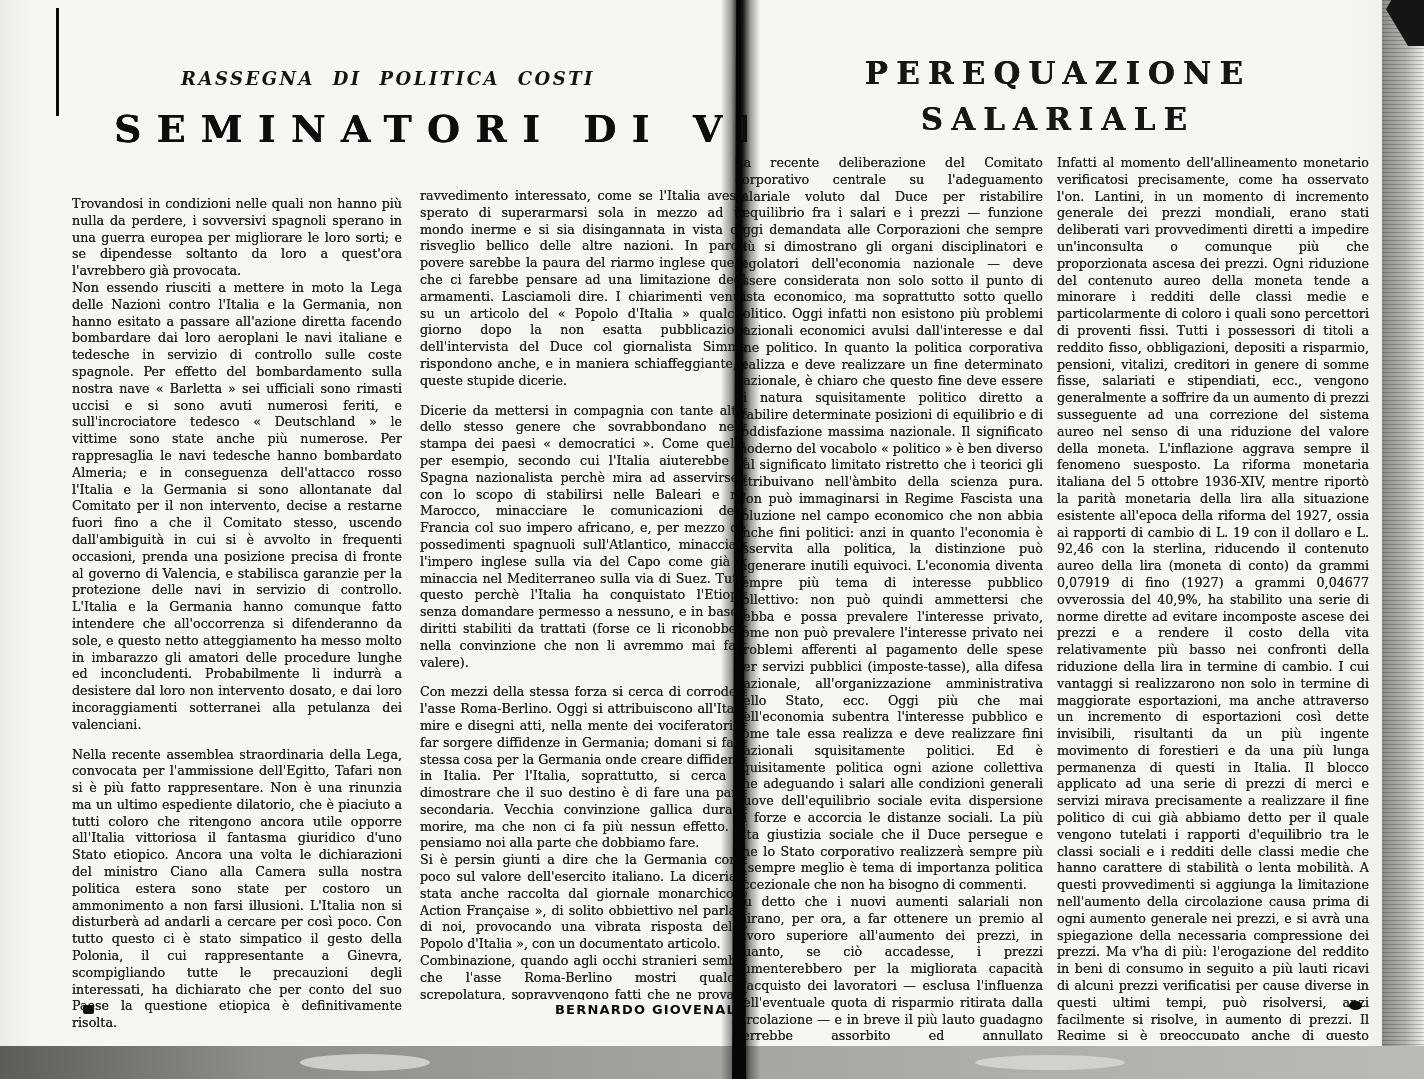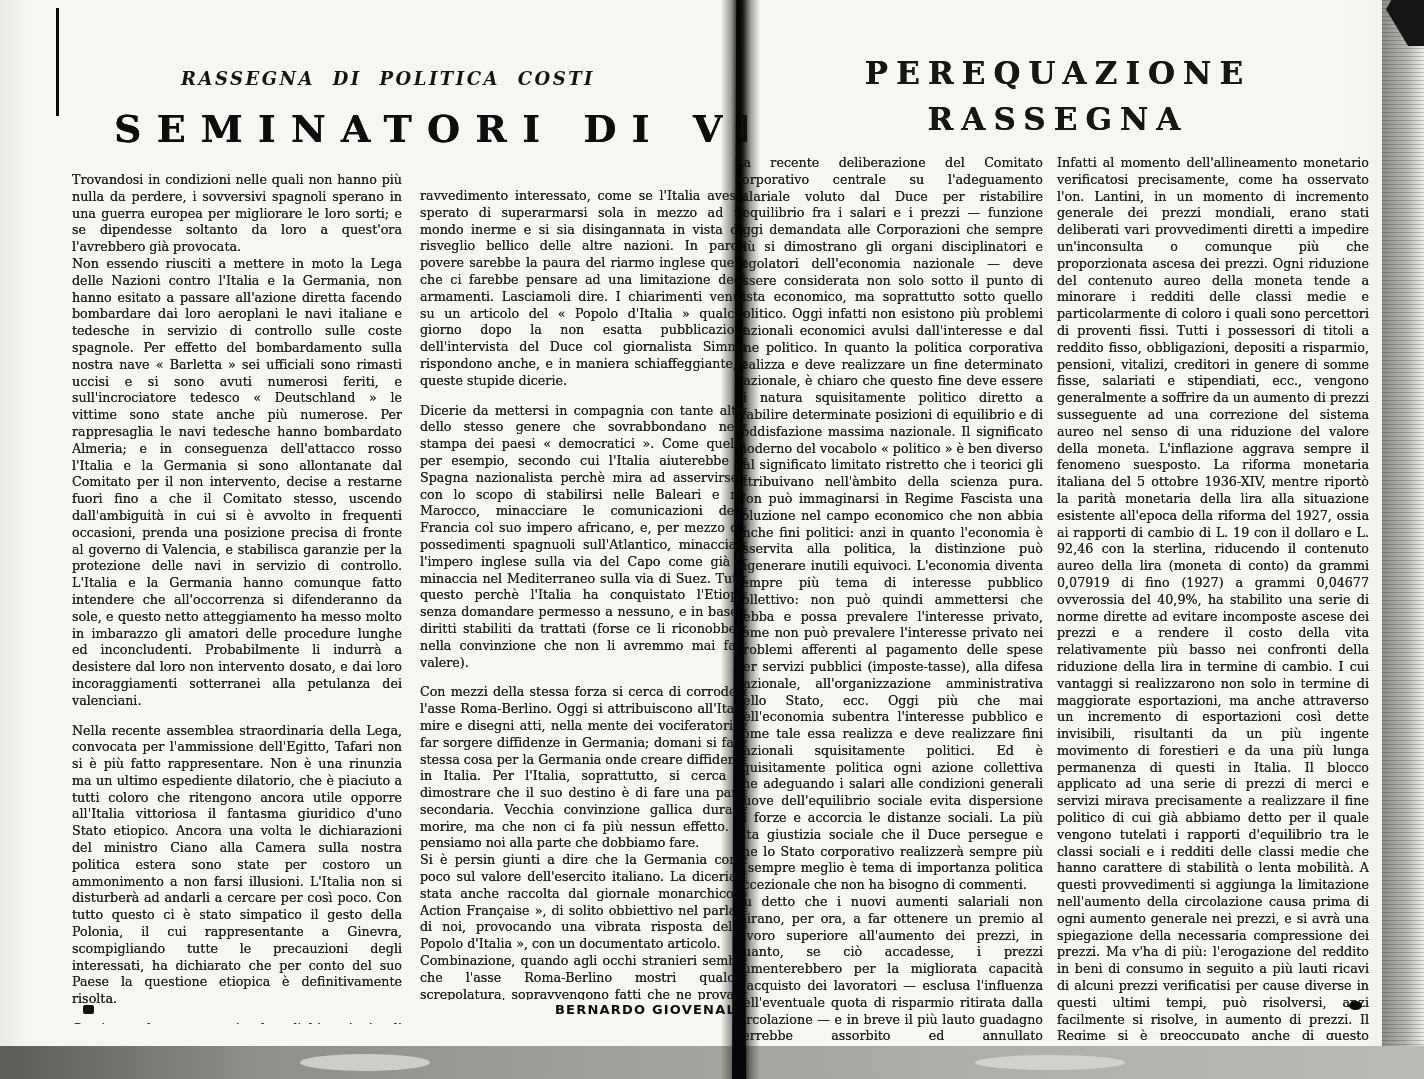--- a/index.html
+++ b/index.html
@@ -29,21 +29,21 @@
     color:#17161 4;color:#171614;text-shadow:0 0 0.4px #171614;
   }
   .right-title span{display:block;}
 
   .col{
     position:absolute;text-align:justify;overflow:hidden;
     font-size:12.7px;line-height:16.8px;hyphens:auto;-webkit-hyphens:auto;
     color:#201f1d;text-shadow:0 0 0.45px rgba(25,24,22,0.85);
   }
   .col p{margin:0;}
-  .col-l1{left:72px;top:172px;width:330px;height:852px;}
+  .col-l1{left:72px;top:196px;width:330px;height:852px;}
   .col-l2{left:420px;top:188px;width:330px;height:812px;}
   .col-l1 p:nth-child(3),.col-l1 p:nth-child(4){margin-top:13px;}
   .col-l2 p:nth-child(2),.col-l2 p:nth-child(3){margin-top:13px;}
   .col-r1{left:-12px;top:155px;width:308px;height:885px;}
   .col-r2{left:310px;top:155px;width:312px;height:885px;}
 
   .byline{
     position:absolute;left:420px;top:1002px;width:326px;text-align:right;
     font-family:"DejaVu Sans","Liberation Sans",sans-serif;
     font-weight:bold;font-size:13px;letter-spacing:1.2px;color:#0c0b0a;
@@ -103,21 +103,21 @@
         <p>Con mezzi della stessa forza si cerca di corrodere l'asse Roma-Berlino. Oggi si attribuiscono all'Italia mire e disegni atti, nella mente dei vociferatori, a far sorgere diffidenze in Germania; domani si fa la stessa cosa per la Germania onde creare diffidenze in Italia. Per l'Italia, soprattutto, si cerca di dimostrare che il suo destino è di fare una parte secondaria. Vecchia convinzione gallica dura a morire, ma che non ci fa più nessun effetto. Ci pensiamo noi alla parte che dobbiamo fare.</p>
         <p>Si è persin giunti a dire che la Germania conta poco sul valore dell'esercito italiano. La diceria è stata anche raccolta dal giornale monarchico « Action Française », di solito obbiettivo nel parlare di noi, provocando una vibrata risposta del « Popolo d'Italia », con un documentato articolo.</p>
         <p>Combinazione, quando agli occhi stranieri sembra che l'asse Roma-Berlino mostri qualche screpolatura, sopravvengono fatti che ne provano l'inalterata solidità. Così le visite a Roma del ministro degli esteri Von Neurath e del capo delle forze armate, maresciallo Von Blomberg; così l'azione parallela di Roma e di Berlino nel Comitato del non intervento dopo la provocazione di Valencia.</p>
       </div>
     <div class="byline">BERNARDO GIOVENALE</div>
     <div class="footer-mark-left"></div>
   </div>
 
   <div class="page right-page">
     <h1 class="right-title">
-      <span>PEREQUAZIONE RASSEGNA</span>
+      <span>PEREQUAZIONE SALARIALE</span>
     </h1>
     <div class="col col-r1">
         <p>La recente deliberazione del Comitato corporativo centrale su l'adeguamento salariale voluto dal Duce per ristabilire l'equilibrio fra i salari e i prezzi — funzione oggi demandata alle Corporazioni che sempre più si dimostrano gli organi disciplinatori e regolatori dell'economia nazionale — deve essere considerata non solo sotto il punto di vista economico, ma soprattutto sotto quello politico. Oggi infatti non esistono più problemi nazionali economici avulsi dall'interesse e dal fine politico. In quanto la politica corporativa realizza e deve realizzare un fine determinato nazionale, è chiaro che questo fine deve essere di natura squisitamente politico diretto a stabilire determinate posizioni di equilibrio e di soddisfazione massima nazionale. Il significato moderno del vocabolo « politico » è ben diverso dal significato limitato ristretto che i teorici gli attribuivano nell'àmbito della scienza pura. Non può immaginarsi in Regime Fascista una soluzione nel campo economico che non abbia anche fini politici: anzi in quanto l'economia è asservita alla politica, la distinzione può ingenerare inutili equivoci. L'economia diventa sempre più tema di interesse pubblico collettivo: non può quindi ammettersi che debba e possa prevalere l'interesse privato, come non può prevalere l'interesse privato nei problemi afferenti al pagamento delle spese per servizi pubblici (imposte-tasse), alla difesa nazionale, all'organizzazione amministrativa dello Stato, ecc. Oggi più che mai nell'economia subentra l'interesse pubblico e come tale essa realizza e deve realizzare fini nazionali squisitamente politici. Ed è squisitamente politica ogni azione collettiva che adeguando i salari alle condizioni generali nuove dell'equilibrio sociale evita dispersione di forze e accorcia le distanze sociali. La più alta giustizia sociale che il Duce persegue e che lo Stato corporativo realizzerà sempre più e sempre meglio è tema di importanza politica eccezionale che non ha bisogno di commenti.</p>
         <p>Fu detto che i nuovi aumenti salariali non mirano, per ora, a far ottenere un premio al lavoro superiore all'aumento dei prezzi, in quanto, se ciò accadesse, i prezzi aumenterebbero per la migliorata capacità d'acquisto dei lavoratori — esclusa l'influenza dell'eventuale quota di risparmio ritirata dalla circolazione — e in breve il più lauto guadagno verrebbe assorbito ed annullato dall'incremento dei prezzi. Ci pare però che in regime corporativo intervengano altre forze che possono inibire o sollecitare l'andamento sopradescritto; ma il tema è troppo vasto per essere considerato incidentalmente. È certo, tuttavia, che l'attuale adattamento salariale vuole realizzare un equilibrio economico che in questi ultimi tempi era venuto meno.</p>
       </div>
     <div class="col col-r2">
         <p>Infatti al momento dell'allineamento monetario verificatosi precisamente, come ha osservato l'on. Lantini, in un momento di incremento generale dei prezzi mondiali, erano stati deliberati vari provvedimenti diretti a impedire un'inconsulta o comunque più che proporzionata ascesa dei prezzi. Ogni riduzione del contenuto aureo della moneta tende a minorare i redditi delle classi medie e particolarmente di coloro i quali sono percettori di proventi fissi. Tutti i possessori di titoli a reddito fisso, obbligazioni, depositi a risparmio, pensioni, vitalizi, creditori in genere di somme fisse, salariati e stipendiati, ecc., vengono generalmente a soffrire da un aumento di prezzi susseguente ad una correzione del sistema aureo nel senso di una riduzione del valore della moneta. L'inflazione aggrava sempre il fenomeno suesposto. La riforma monetaria italiana del 5 ottobre 1936-XIV, mentre riportò la parità monetaria della lira alla situazione esistente all'epoca della riforma del 1927, ossia ai rapporti di cambio di L. 19 con il dollaro e L. 92,46 con la sterlina, riducendo il contenuto aureo della lira (moneta di conto) da grammi 0,07919 di fino (1927) a grammi 0,04677 ovverossia del 40,9%, ha stabilito una serie di norme dirette ad evitare incomposte ascese dei prezzi e a rendere il costo della vita relativamente più basso nei confronti della riduzione della lira in termine di cambio. I cui vantaggi si realizzarono non solo in termine di maggiorate esportazioni, ma anche attraverso un incremento di esportazioni così dette invisibili, risultanti da un più ingente movimento di forestieri e da una più lunga permanenza di questi in Italia. Il blocco applicato ad una serie di prezzi di merci e servizi mirava precisamente a realizzare il fine politico di cui già abbiamo detto per il quale vengono tutelati i rapporti d'equilibrio tra le classi sociali e i redditi delle classi medie che hanno carattere di stabilità o lenta mobilità. A questi provvedimenti si aggiunga la limitazione nell'aumento della circolazione causa prima di ogni aumento generale nei prezzi, e si avrà una spiegazione della necessaria compressione dei prezzi. Ma v'ha di più: l'erogazione del reddito in beni di consumo in seguito a più lauti ricavi di alcuni prezzi verificatisi per cause diverse in questi ultimi tempi, può risolversi, anzi facilmente si risolve, in aumento di prezzi. Il Regime si è preoccupato anche di questo limitando in quanto possibile questa erogazione attraverso imposizioni fiscali e limitazioni del dividendo nazionale in un primo tempo e prelievi fiscali progressivi sui dividendi in seguito. I provvedimenti doganali contemporanei, come l'abrogazione del dazio ad valorem del 15% e del 10% deliberato nel settembre 1935, dopo la caduta della sterlina</p>
       </div>
   </div>
 

